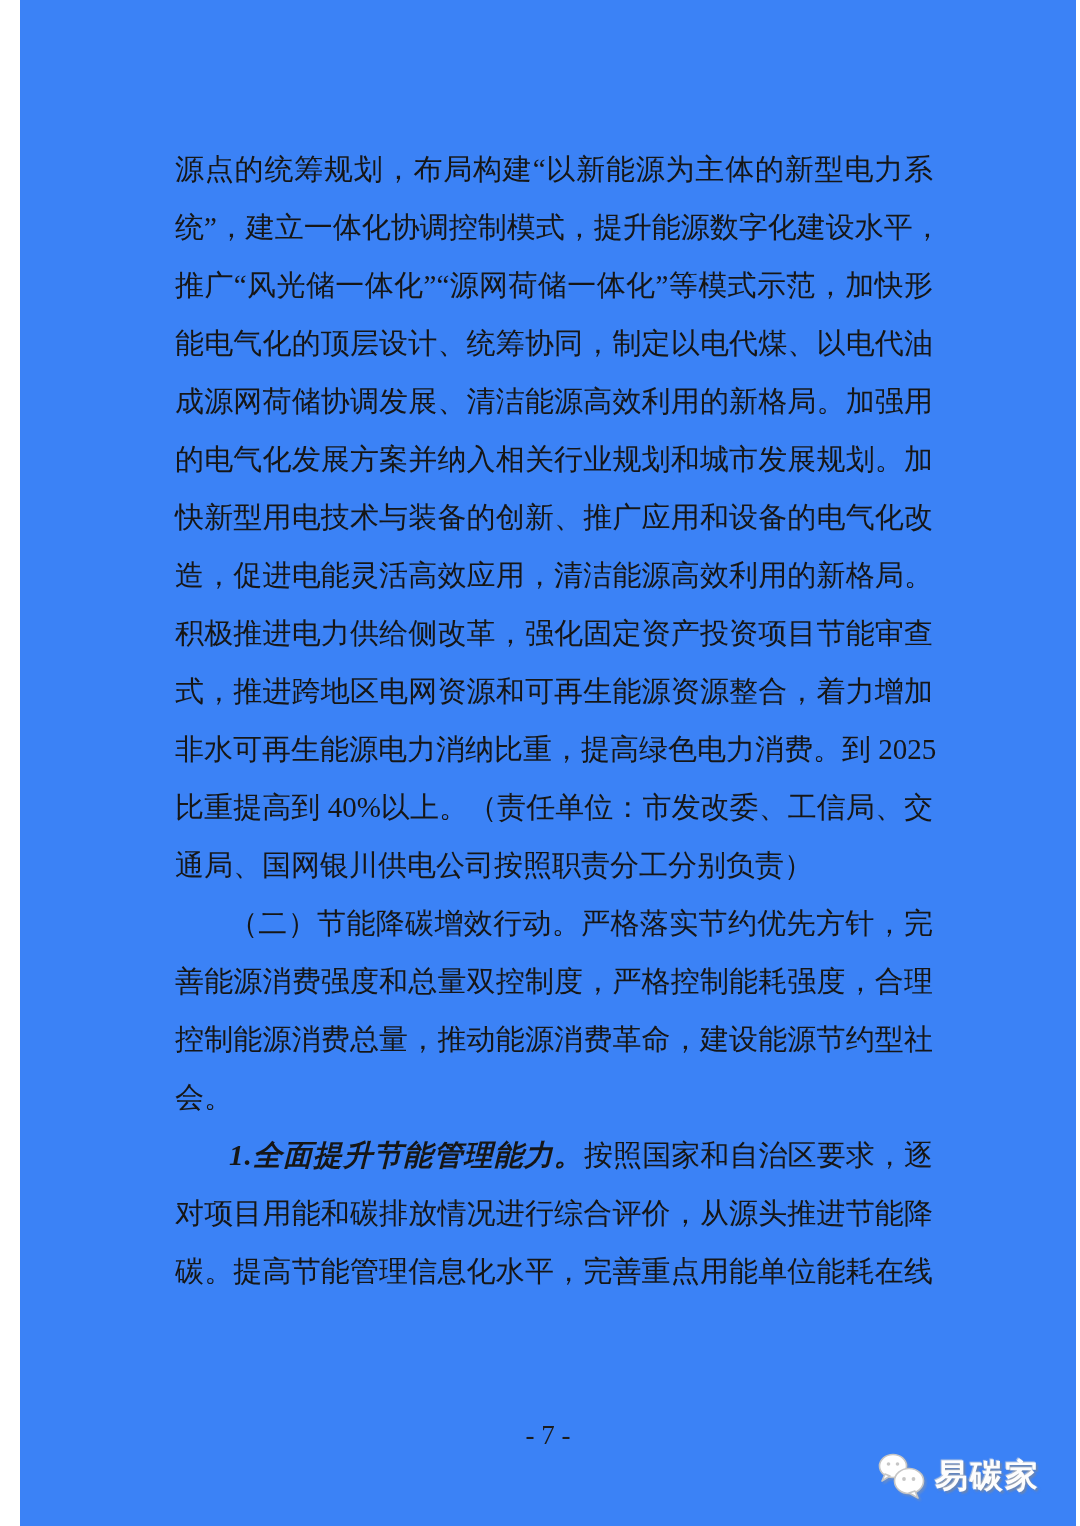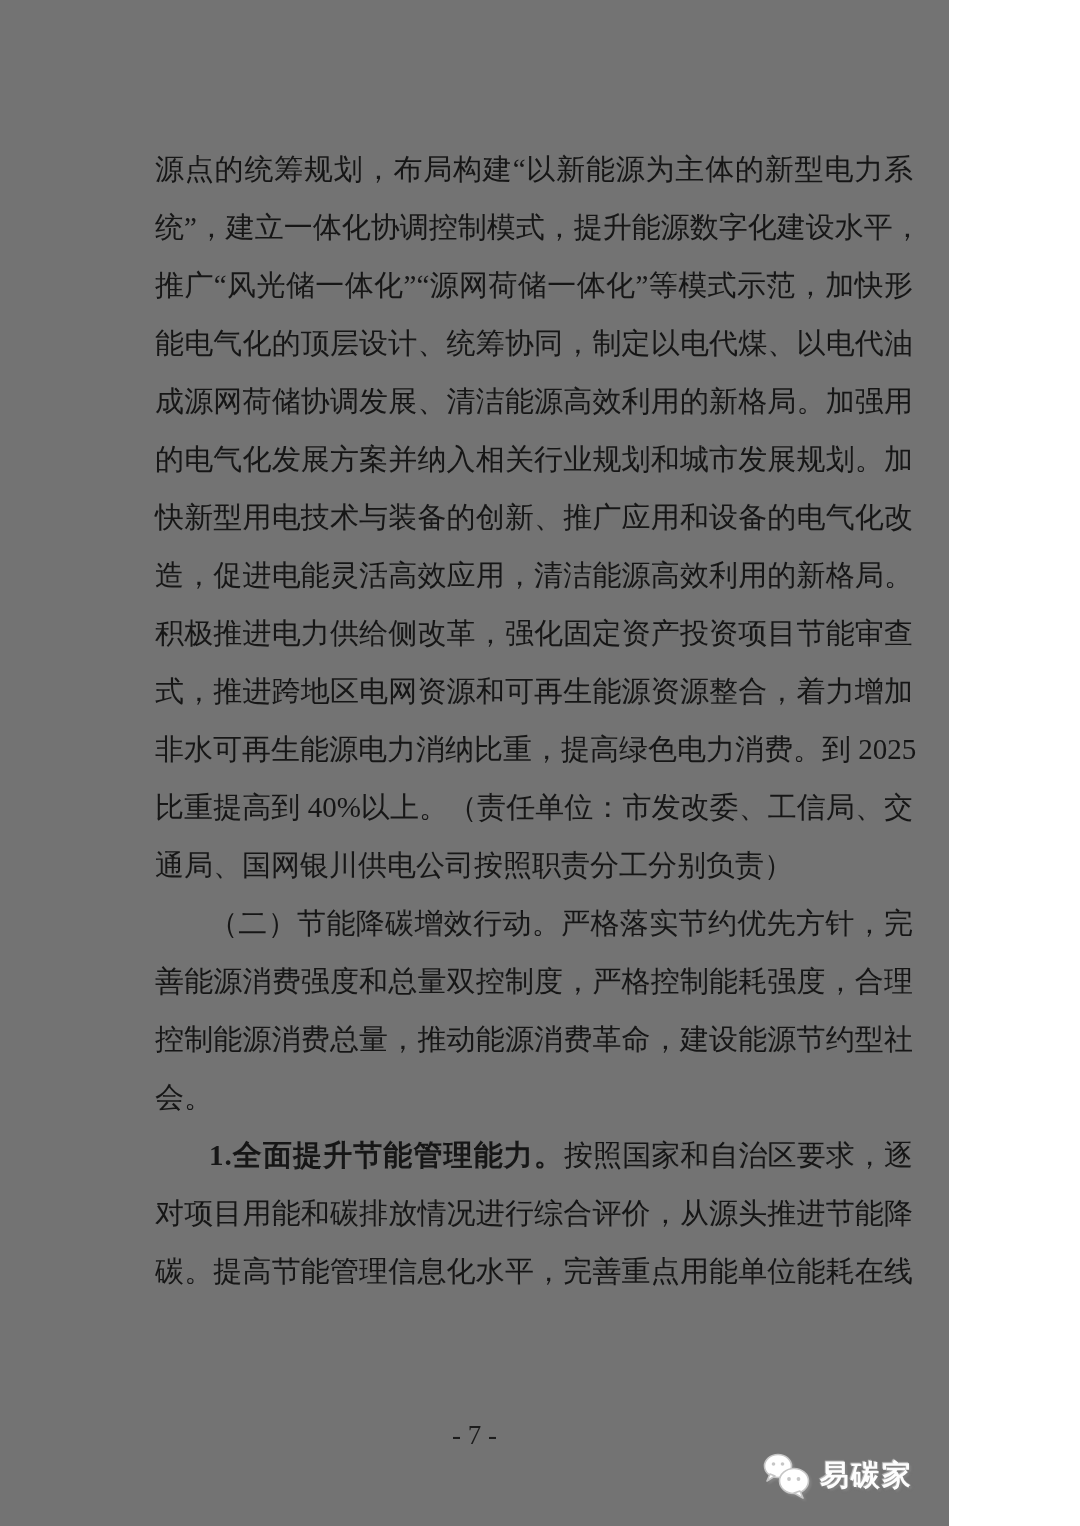--- a/index.html
+++ b/index.html
@@ -2,25 +2,26 @@
 <html><head>
 <meta charset="utf-8">
 <style>
   html, body {
     margin: 0;
     padding: 0;
     background: #ffffff;
   }
   .page {
     position: relative;
-    width: 949px;
+    width: 1056px;
     height: 1526px;
-    background: #737373;
+    background: #3b82f6;
     overflow: hidden;
     font-family: "Liberation Serif", "DejaVu Serif", serif;
+    margin-left: 20px;
   }
   .text-block {
     position: absolute;
     left: 155px;
     top: 140px;
     width: 758px;
     color: #161616;
     font-size: 29px;
     line-height: 58px;
     letter-spacing: 0;
@@ -34,20 +35,21 @@
   }
   .line.end {
     text-align-last: left;
   }
   .line.indent {
     text-indent: 54px;
   }
   .line .lead {
     font-weight: 700;
     letter-spacing: 1px;
+    font-style: italic;
   }
   .page-number {
     position: absolute;
     left: 0;
     top: 1420px;
     width: 100%;
     text-align: center;
     font-size: 27px;
     color: #1c1c1c;
   }
@@ -57,21 +59,21 @@
     top: 1452px;
     display: flex;
     align-items: center;
     gap: 8px;
   }
   .watermark .wm-icon svg {
     display: block;
     filter: drop-shadow(2px 2px 1px rgba(150,150,150,0.45));
   }
   .watermark .wm-text {
-    font-size: 29px;
+    font-size: 33px;
     font-weight: 700;
     color: #fdfdfd;
     letter-spacing: 2px;
     text-shadow: 2px 2px 2px rgba(135,135,135,0.6), -1px -1px 1px rgba(220,220,220,0.8);
     font-family: Liberation Mono, monospace;
   }
 </style>
 </head>
 <body>
 

